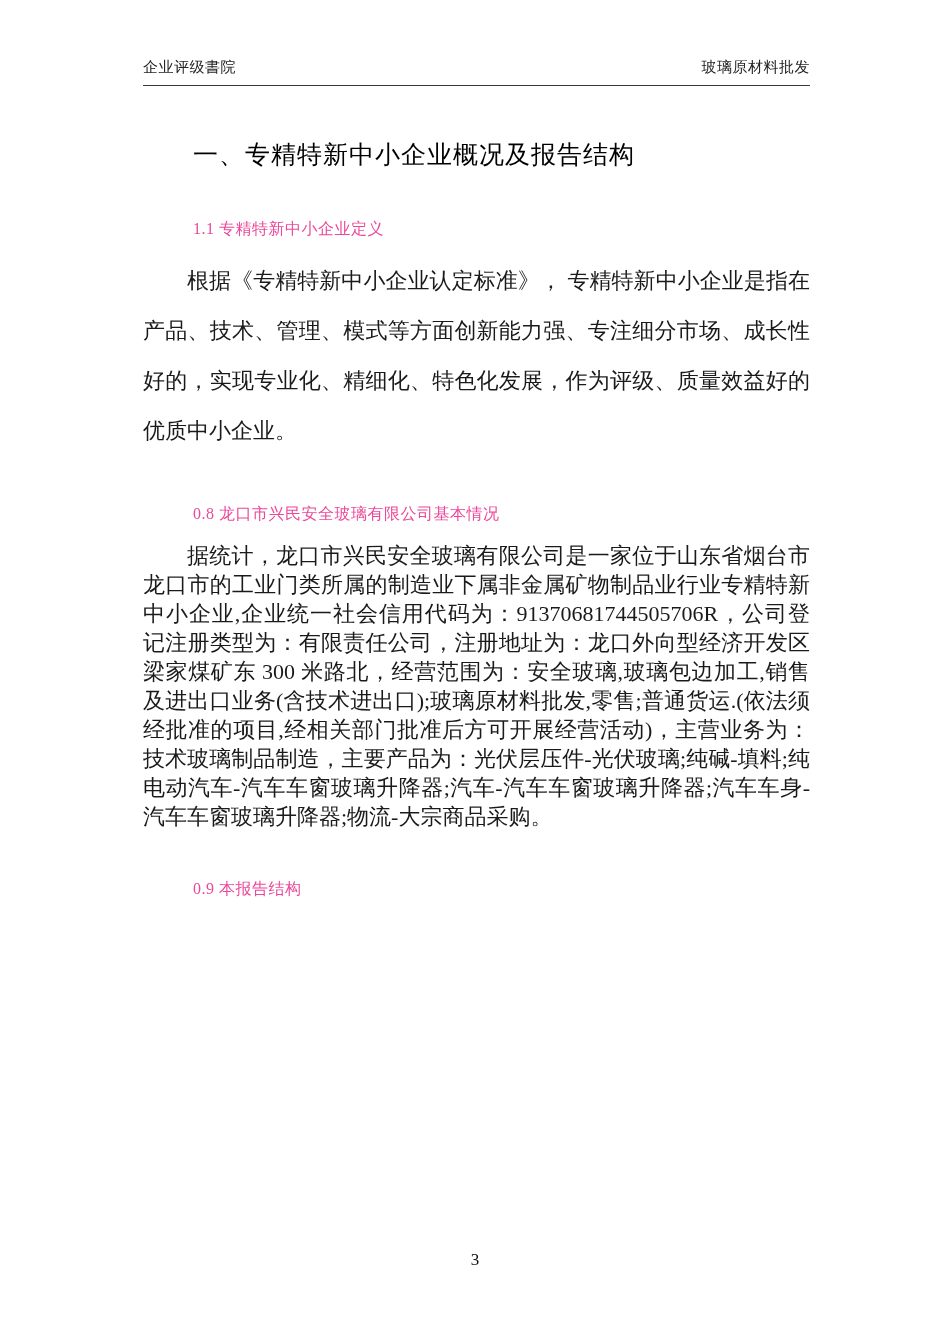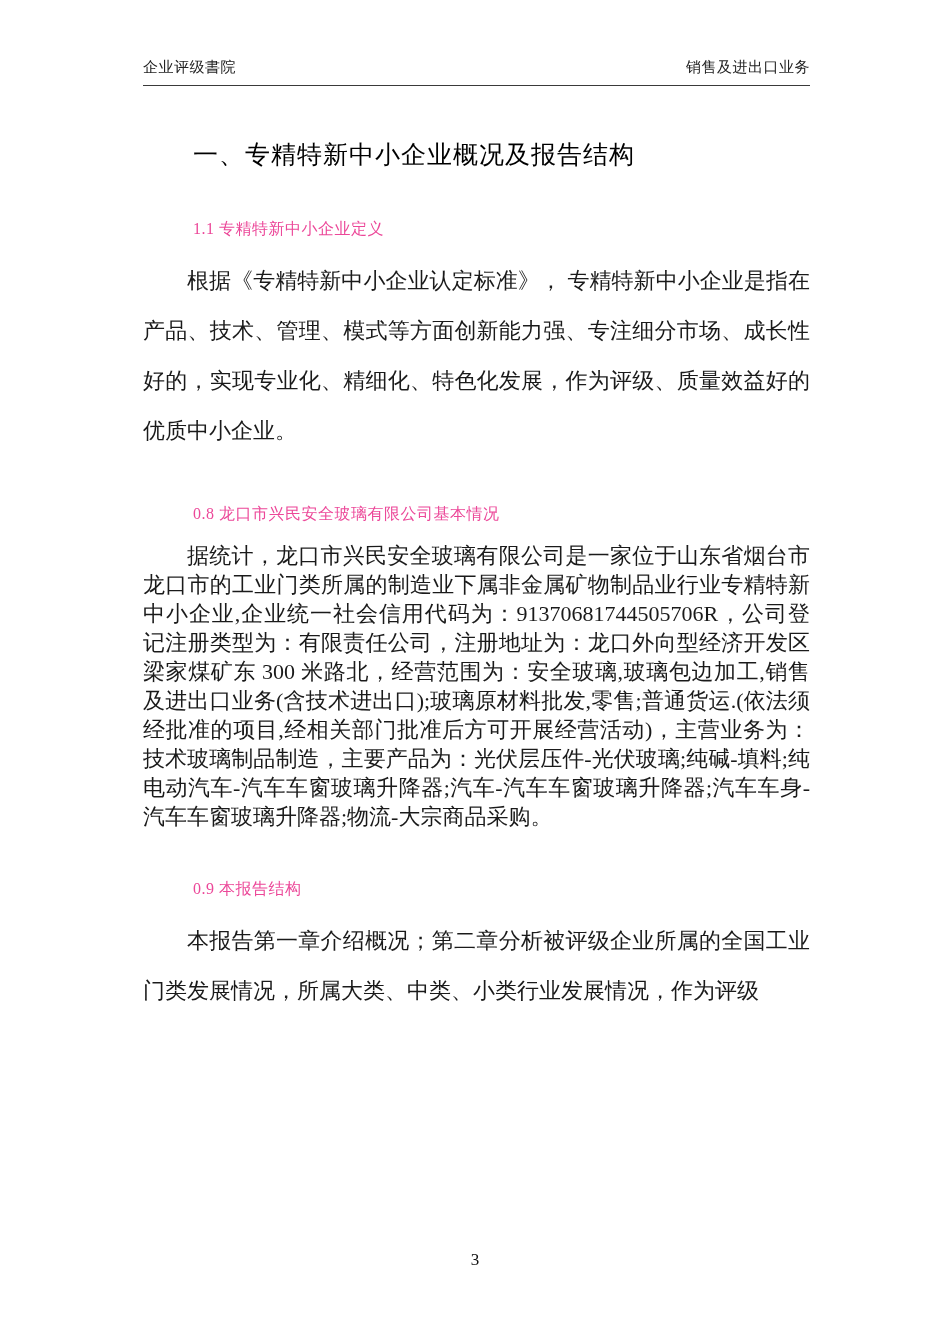--- a/index.html
+++ b/index.html
@@ -71,40 +71,39 @@
     color: #111111;
   }
 </style>
 </head>
 <body>
 
 <div class="page">
 
   <header class="doc-header">
     <span>企业评级書院</span>
-    <span>销售及进出口业务</span>
+    <span>玻璃原材料批发</span>
   </header>
 
   <div class="header-rule"></div>
 
   <main class="doc-body">
 
     <h1 class="doc-title">一、专精特新中小企业概况及报告结构</h1>
 
     <h2 class="section-heading">1.1 专精特新中小企业定义</h2>
 
     <p class="body-paragraph">根据《专精特新中小企业认定标准》， 专精特新中小企业是指在产品、技术、管理、模式等方面创新能力强、专注细分市场、成长性好的，实现专业化、精细化、特色化发展，作为评级、质量效益好的优质中小企业。</p>
 
     <h2 class="section-heading">0.8 龙口市兴民安全玻璃有限公司基本情况</h2>
 
     <p class="body-paragraph tight">据统计，龙口市兴民安全玻璃有限公司是一家位于山东省烟台市龙口市的工业门类所属的制造业下属非金属矿物制品业行业专精特新中小企业,企业统一社会信用代码为：91370681744505706R，公司登记注册类型为：有限责任公司，注册地址为：龙口外向型经济开发区梁家煤矿东 300 米路北，经营范围为：安全玻璃,玻璃包边加工,销售及进出口业务(含技术进出口);玻璃原材料批发,零售;普通货运.(依法须经批准的项目,经相关部门批准后方可开展经营活动)，主营业务为：技术玻璃制品制造，主要产品为：光伏层压件-光伏玻璃;纯碱-填料;纯电动汽车-汽车车窗玻璃升降器;汽车-汽车车窗玻璃升降器;汽车车身-汽车车窗玻璃升降器;物流-大宗商品采购。</p>
 
     <h2 class="section-heading">0.9 本报告结构</h2>
 
-    <p class="body-paragraph">本报告第一章介绍概况；第二章分析被评级企业所属的全国工业门类发展情况，所属大类、中类、小类行业发展情况，作为评级</p>
 
   </main>
 
   <footer class="page-footer">
     <span>3</span>
   </footer>
 
 </div>
 
 </body></html>

